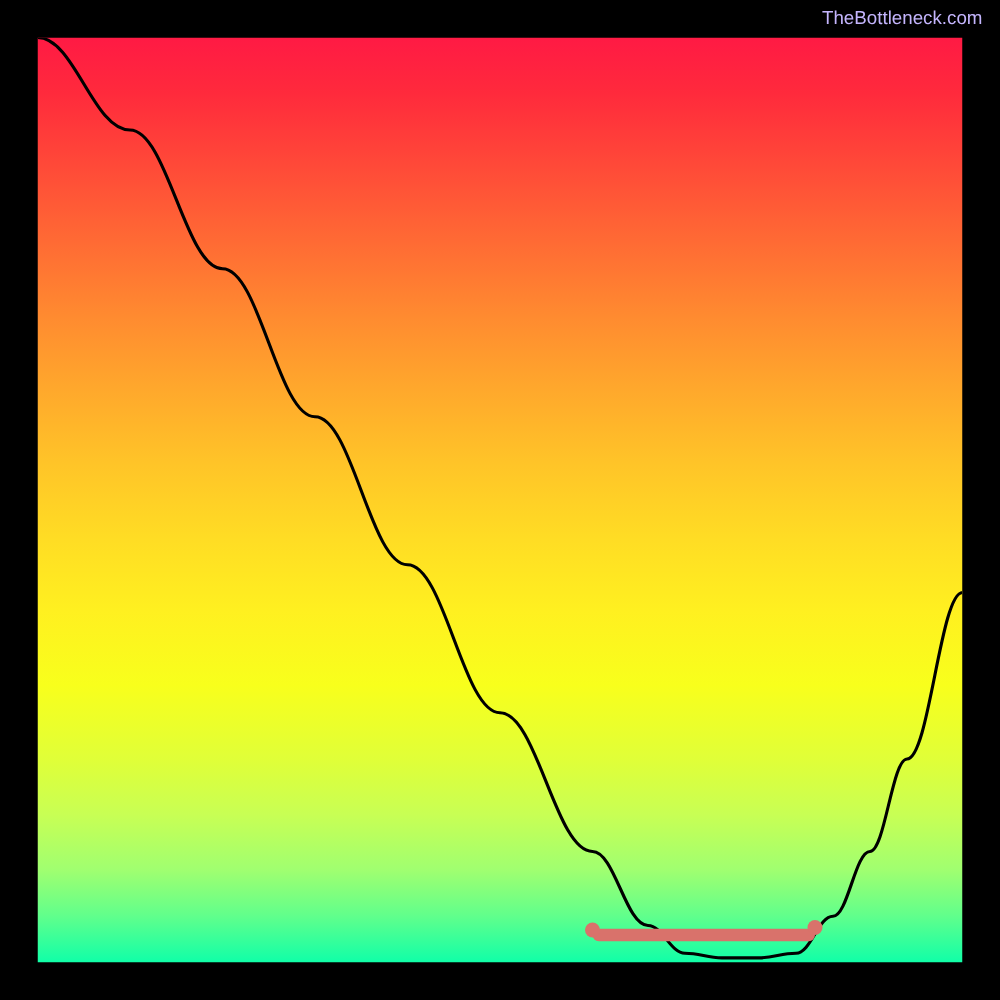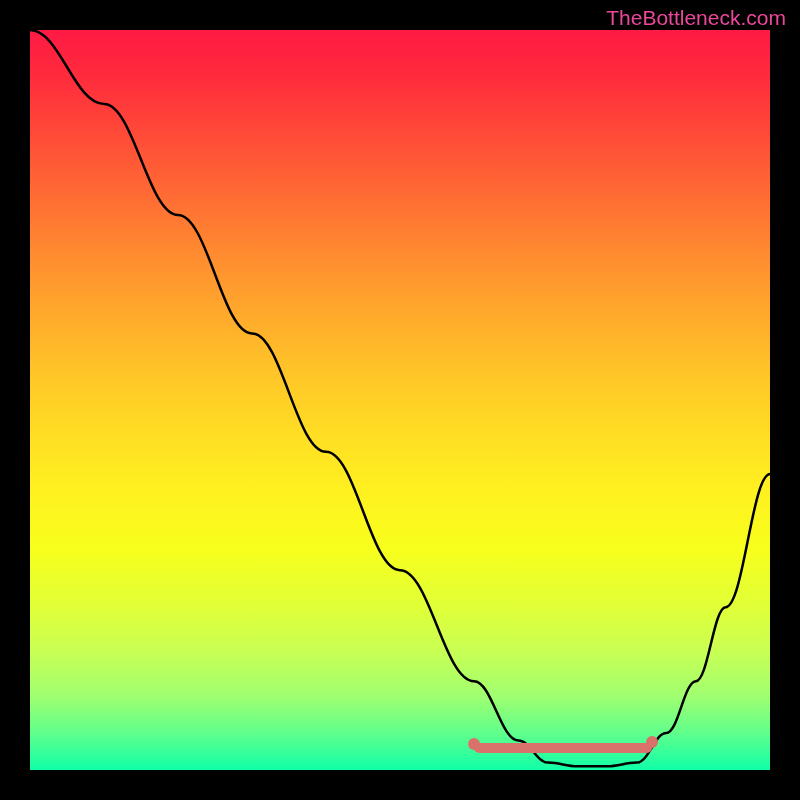--- a/index.html
+++ b/index.html
@@ -8,22 +8,22 @@
     height: 800px;
     background: #000;
     position: relative;
     font-family: Arial, sans-serif;
     overflow: hidden;
   }
   .watermark {
     position: absolute;
     top: 6px;
     right: 14px;
-    color: #ec4899;
-    font-size: 21px;
+    color: #c4b5fd;
+    font-size: 15px;
     font-weight: 500;
     z-index: 10;
   }
   .plot-area {
     position: absolute;
     left: 30px;
     top: 30px;
     width: 740px;
     height: 740px;
     overflow: hidden;

